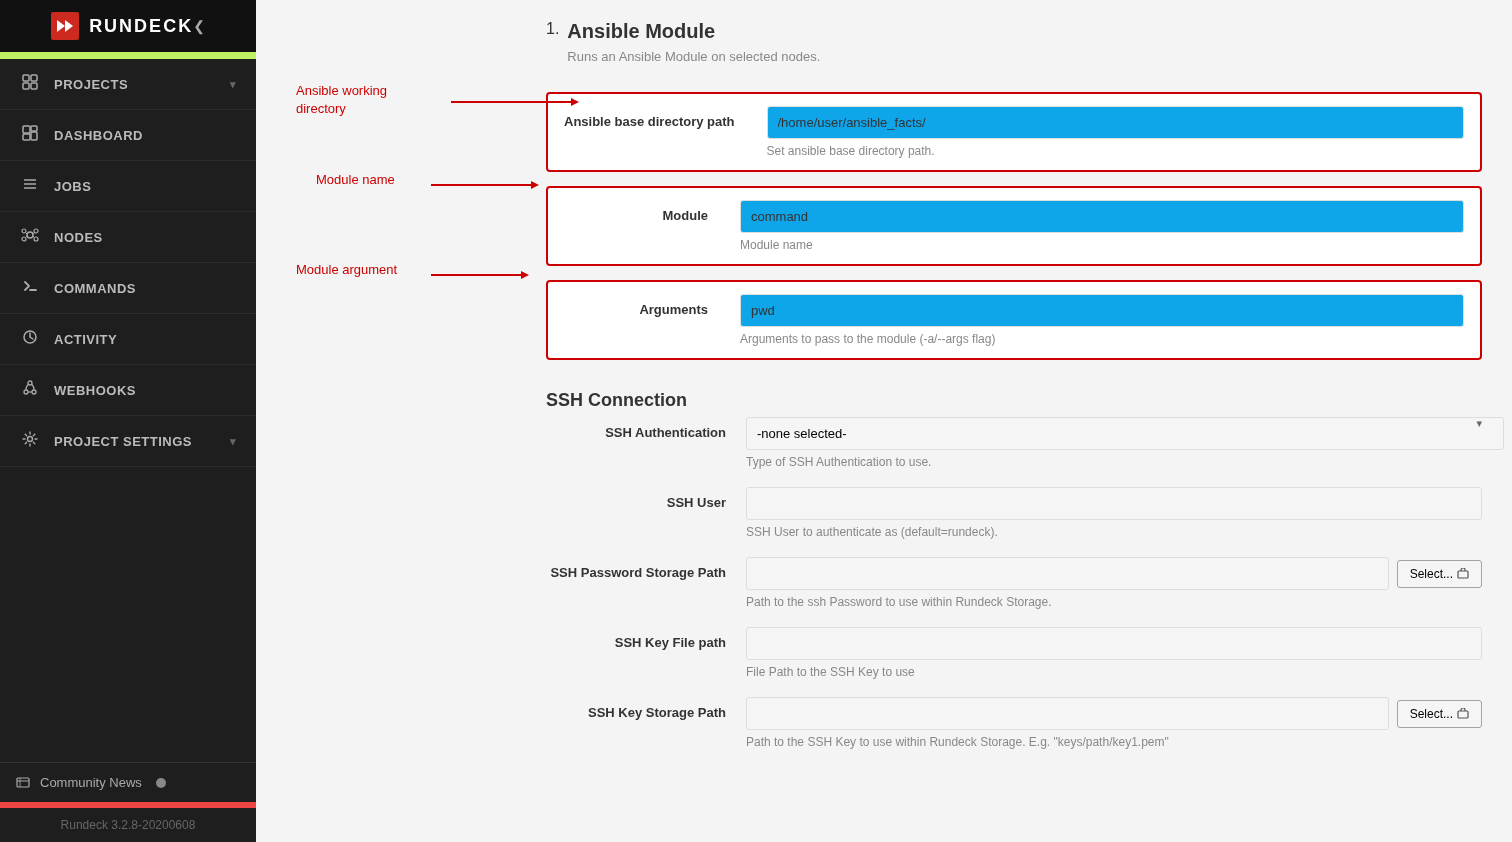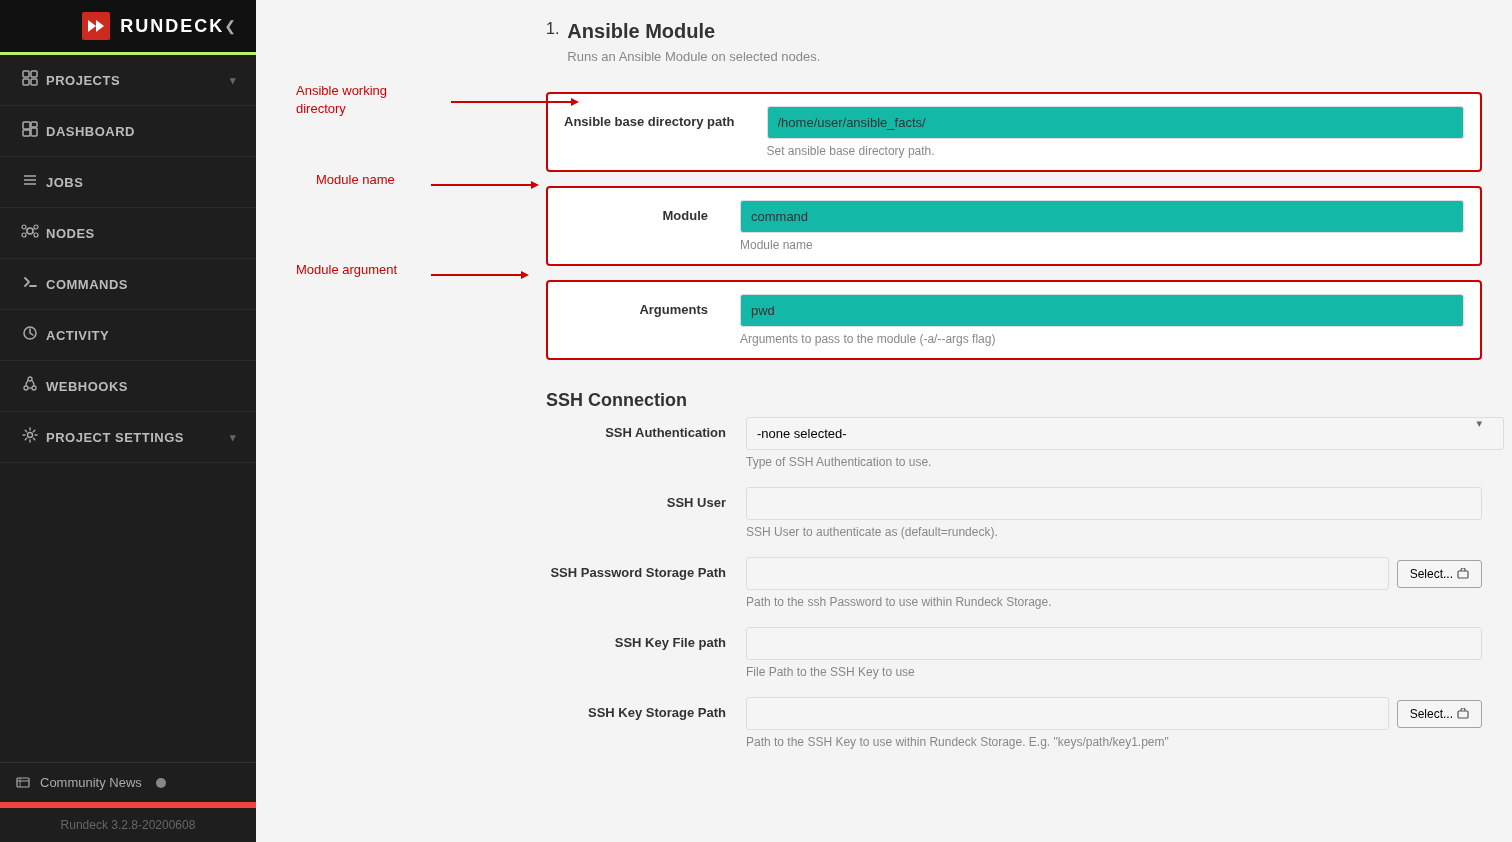--- a/index.html
+++ b/index.html
@@ -11,24 +11,24 @@
       min-width: 256px;
       background: #1e1e1e;
       color: #ccc;
       display: flex;
       flex-direction: column;
       height: 842px;
     }
     #sidebar-header {
       display: flex;
       align-items: center;
-      justify-content: flex-end;
+      justify-content: center;
       padding: 12px 20px;
       background: #111;
-      border-bottom: 3px solid #bef264;
+      border-bottom: 7px solid #bef264;
     }
     #sidebar-logo {
       display: flex;
       align-items: center;
       gap: 10px;
     }
     #sidebar-logo-icon {
       width: 28px;
       height: 28px;
     }
@@ -40,21 +40,21 @@
     }
     #sidebar-toggle {
       color: #aaa;
       cursor: pointer;
       font-size: 14px;
     }
 
     .nav-item {
       display: flex;
       align-items: center;
-      gap: 6px;
+      gap: 14px;
       padding: 14px 20px;
       color: #bbb;
       cursor: pointer;
       font-size: 13px;
       font-weight: 600;
       letter-spacing: 0.5px;
       border-bottom: 1px solid #2a2a2a;
       text-transform: uppercase;
       transition: background 0.15s;
     }
@@ -143,21 +143,21 @@
 
     .field-content {
       flex: 1;
     }
 
     .field-input {
       width: 100%;
       padding: 8px 10px;
       border: 1px solid #ddd;
       border-radius: 3px;
-      background: #14b8a6;
+      background: #0ea5e9;
       font-size: 13px;
       color: #333;
     }
 
     .field-hint {
       font-size: 12px;
       color: #888;
       margin-top: 5px;
     }
 

